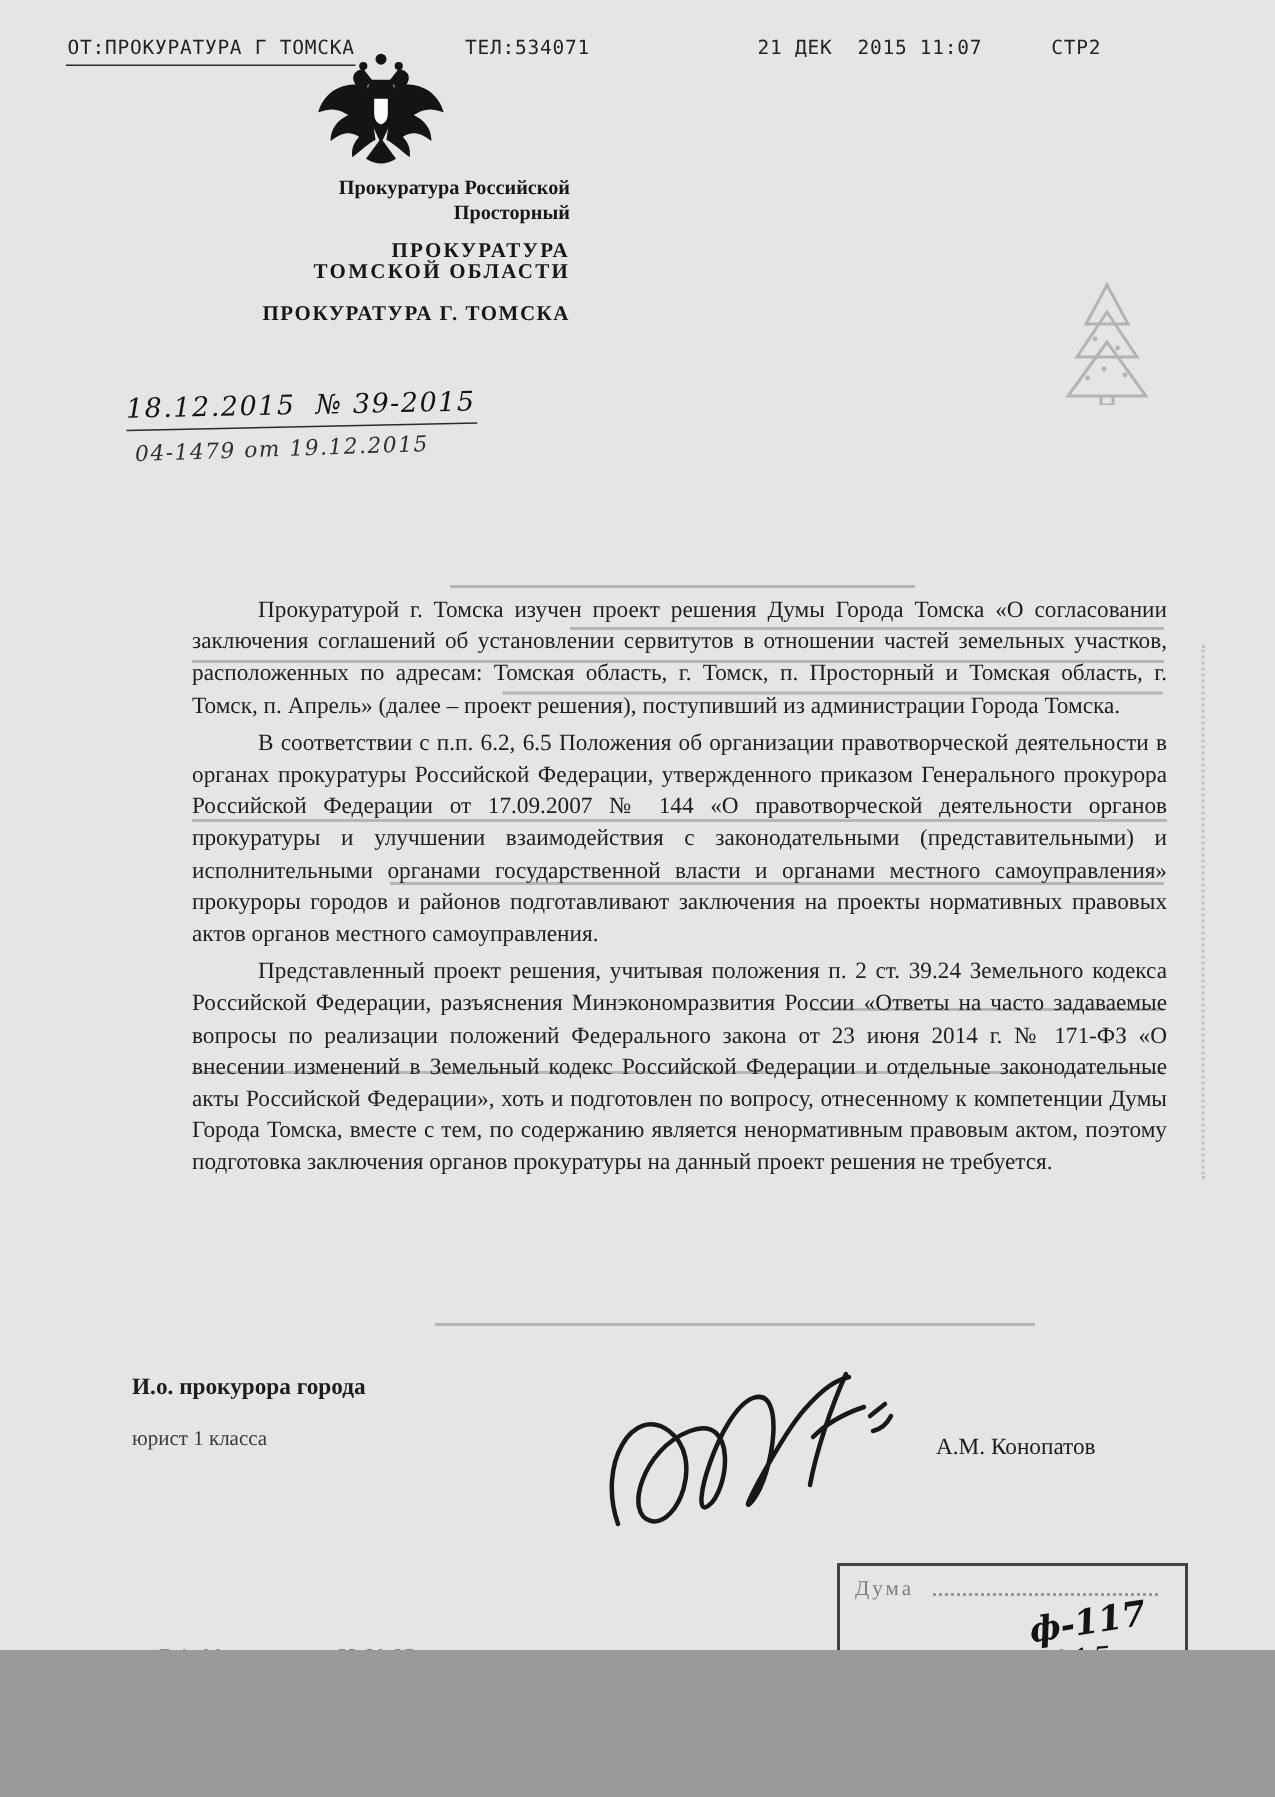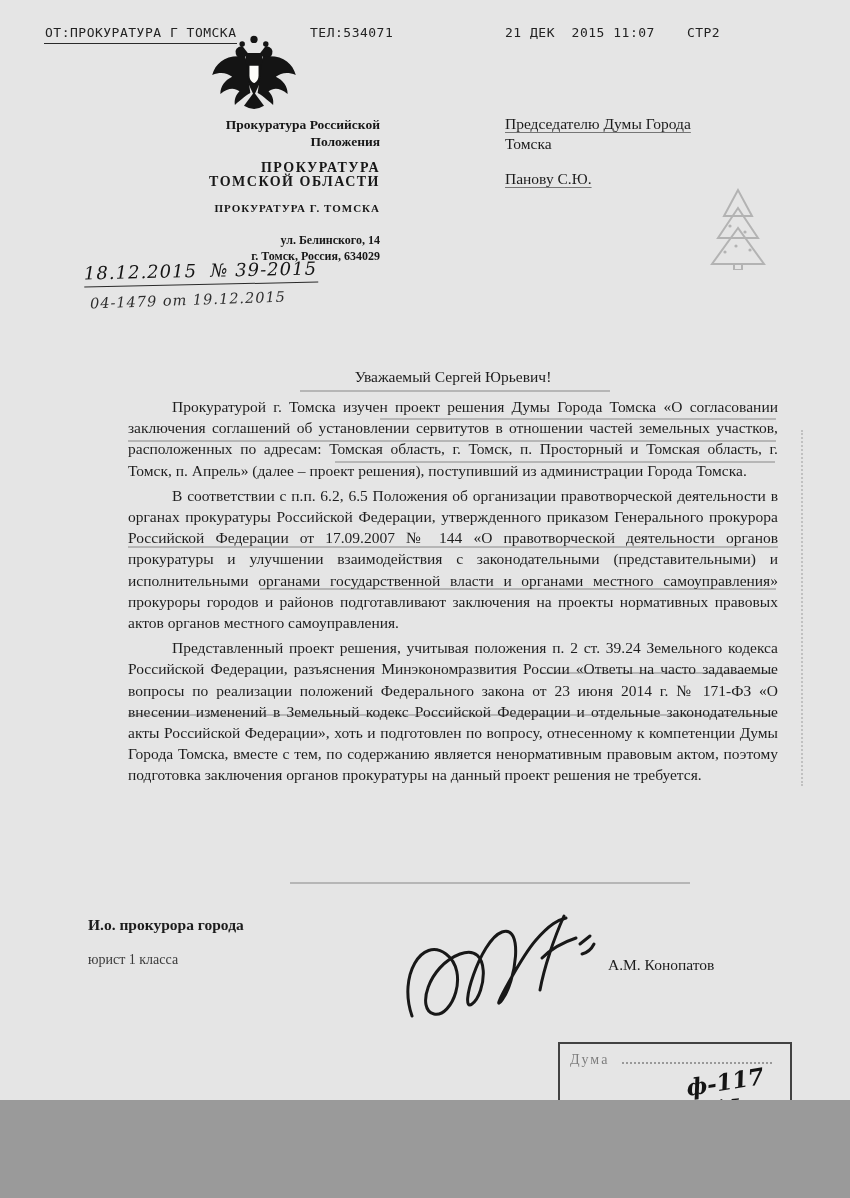--- a/index.html
+++ b/index.html
@@ -23,34 +23,34 @@
     font-size: 13px;
     color: #232323;
     letter-spacing: 0.5px;
     white-space: pre;
   }
   .fax-from-line {
     position: absolute;
     left: 44px; top: 43px; width: 193px;
     border-top: 1.5px solid #2a2a2a;
   }
-  .fax-right { display: flex; gap: 32px; }
+  .fax-right { display: flex; gap: 46px; }
 
   
   .emblem { position: absolute; left: 208px; top: 34px; width: 92px; height: 80px; }
   .emblem svg { width: 100%; height: 100%; }
 
   
   .letterhead {
     position: absolute; left: 118px; top: 116px; width: 262px;
     text-align: right; font-weight: bold; color: #171717;
   }
   .lh-org { font-size: 13.5px; line-height: 17px; }
   .lh-region { margin-top: 11px; font-size: 14px; line-height: 14px; letter-spacing: 1.5px; }
-  .lh-city { margin-top: 13px; font-size: 11px; letter-spacing: 1px; }
+  .lh-city { margin-top: 13px; font-size: 14px; letter-spacing: 1px; }
   .lh-addr { margin-top: 18px; font-size: 12px; line-height: 16px; }
 
   
   .hand {
     font-family: "DejaVu Serif", serif;
     font-style: italic;
     color: #141414;
   }
   .outgoing-no {
     position: absolute; left: 84px; top: 260px; width: 234px;
@@ -92,21 +92,21 @@
     position: absolute; left: 128px; top: 396px; width: 650px;
     font-size: 15.5px; line-height: 21.2px;
     text-align: justify;
     color: #1e1e1e;
   }
   .body-text p { text-indent: 44px; margin-bottom: 4px; }
 
   
   .sig-pos1 { position: absolute; left: 88px; top: 916px; font-size: 15.5px; font-weight: bold; }
   .sig-pos2 { position: absolute; left: 88px; top: 952px; font-size: 14px; color: #3a3a3a; }
-  .sig-name { position: absolute; left: 608px; top: 956px; font-size: 15.5px; }
+  .sig-name { position: absolute; left: 624px; top: 956px; font-size: 15.5px; }
   .signature { position: absolute; left: 392px; top: 896px; width: 212px; height: 152px; }
   .signature svg { width: 100%; height: 100%; }
 
   
   .stamp-box {
     position: absolute; left: 558px; top: 1042px; width: 234px; height: 90px;
     border: 2px solid rgba(20,20,20,0.78);
   }
   .stamp-org {
     position: absolute; left: 10px; top: 8px;
@@ -172,61 +172,51 @@
         <path d="M60,25 C80,22 92,31 96,45 C86,41 80,43 74,47 C82,51 87,57 87,66 C78,59 72,59 66,63 C70,67 72,72 71,78 C64,72 58,67 54,65 z"></path>
         <path d="M50,64 l-11,15 q11,7 22,0 z"></path>
         <path d="M44,34 h12 v12 q0,7 -6,9 q-6,-2 -6,-9 z" fill="#fcfcfa" stroke="#141414" stroke-width="2"></path>
       </g>
     </svg>
   </div>
 
   <div class="letterhead">
     <div class="lh-org">
       <div>Прокуратура Российской</div>
-      <div>Положения</div>
+      <div>Просторный</div>
     </div>
     <div class="lh-region">
       <div>ПРОКУРАТУРА</div>
       <div>ТОМСКОЙ ОБЛАСТИ</div>
     </div>
     <div class="lh-city">ПРОКУРАТУРА Г. ТОМСКА</div>
-    <div class="lh-addr">
-      <div>ул. Белинского, 14</div>
-      <div>г. Томск, Россия, 634029</div>
-    </div>
   </div>
 
   <div class="hand outgoing-no">18.12.2015  № 39-2015</div>
   <div class="hand incoming-ref">04-1479 от 19.12.2015</div>
 
-  <div class="recipient">
-    <div class="u">Председателю Думы Города</div>
-    <div>Томска</div>
-    <div class="u name">Панову С.Ю.</div>
-  </div>
 
   <div class="faint-stamp">
     <svg viewBox="0 0 80 84" xmlns="http://www.w3.org/2000/svg">
       <g fill="none" stroke="#444" stroke-width="2">
         <path d="M40,4 L26,30 L54,30 Z"></path>
         <path d="M40,22 L20,52 L60,52 Z"></path>
         <path d="M40,42 L14,78 L66,78 Z"></path>
         <path d="M36,78 v6 h8 v-6"></path>
       </g>
       <g fill="#444">
         <circle cx="32" cy="40" r="1.6"></circle>
           <circle cx="47" cy="46" r="1.6"></circle>
         <circle cx="38" cy="60" r="1.6"></circle>
           <circle cx="52" cy="64" r="1.6"></circle>
         <circle cx="27" cy="66" r="1.6"></circle>
       </g>
     </svg>
   </div>
 
-  <div class="salutation">Уважаемый Сергей Юрьевич!</div>
 
   <div class="body-text">
     <p>Прокуратурой г. Томска изучен проект решения Думы Города Томска «О согласовании заключения соглашений об установлении сервитутов в отношении частей земельных участков, расположенных по адресам: Томская область, г. Томск, п. Просторный и Томская область, г. Томск, п. Апрель» (далее – проект решения), поступивший из администрации Города Томска.</p>
     <p>В соответствии с п.п. 6.2, 6.5 Положения об организации правотворческой деятельности в органах прокуратуры Российской Федерации, утвержденного приказом Генерального прокурора Российской Федерации от 17.09.2007 № 144 «О правотворческой деятельности органов прокуратуры и улучшении взаимодействия с законодательными (представительными) и исполнительными органами государственной власти и органами местного самоуправления» прокуроры городов и районов подготавливают заключения на проекты нормативных правовых актов органов местного самоуправления.</p>
     <p>Представленный проект решения, учитывая положения п. 2 ст. 39.24 Земельного кодекса Российской Федерации, разъяснения Минэкономразвития России «Ответы на часто задаваемые вопросы по реализации положений Федерального закона от 23 июня 2014 г. № 171-ФЗ «О внесении изменений в Земельный кодекс Российской Федерации и отдельные законодательные акты Российской Федерации», хоть и подготовлен по вопросу, отнесенному к компетенции Думы Города Томска, вместе с тем, по содержанию является ненормативным правовым актом, поэтому подготовка заключения органов прокуратуры на данный проект решения не требуется.</p>
   </div>
 
   <div class="sig-pos1">И.о. прокурора города</div>
   <div class="sig-pos2">юрист 1 класса</div>
   <div class="signature">

